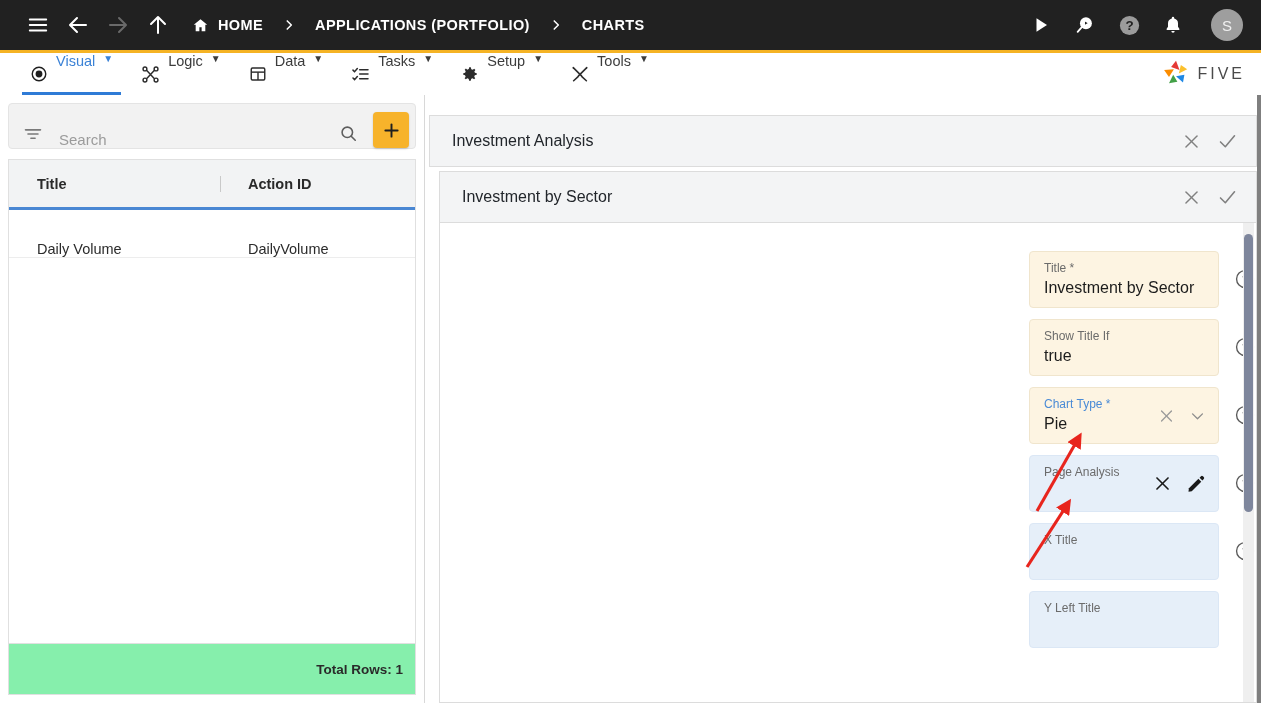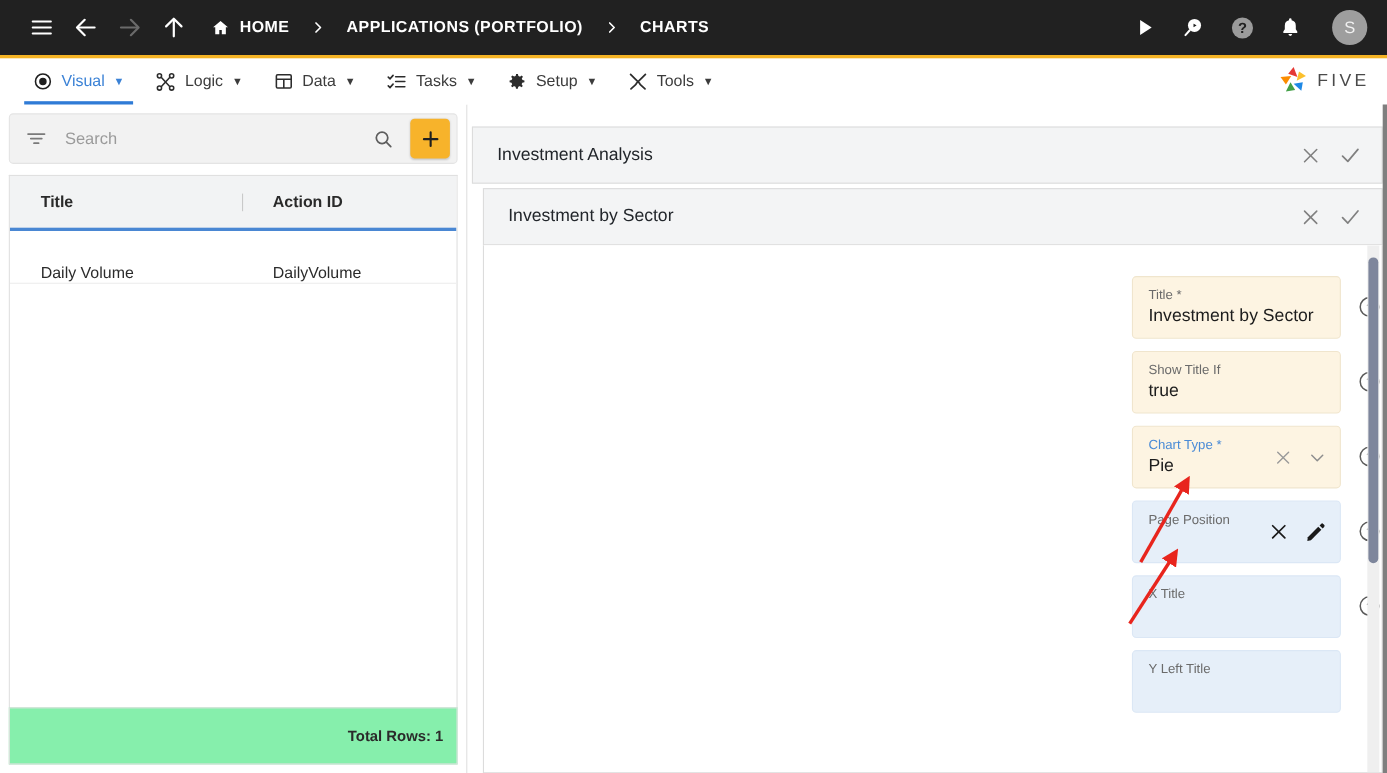--- a/index.html
+++ b/index.html
@@ -59,21 +59,21 @@
   .menubar {
     height: 45px;
     background: #ffffff;
     border-top: 3px solid #f5b324;
     display: flex;
     align-items: stretch;
     padding-left: 16px;
     position: relative;
   }
   .menu-item {
-    display: flex; align-items: center; gap: 8px;
+    display: flex; gap: 8px;
     padding: 0 14px;
     font-size: 14.5px;
     color: #3c3c3c;
     cursor: pointer;
     position: relative;
   }
   .menu-item.active { color: #3b82d6; }
   .menu-item.active::after {
     content: ""; position: absolute;
     left: 6px; right: 6px; bottom: 0; height: 3px;
@@ -101,21 +101,21 @@
     border-right: 1px solid #d8d8d8;
     display: flex; flex-direction: column;
     background: #ffffff;
   }
   .search-row {
     margin: 8px 8px 6px 8px;
     height: 46px;
     background: #f2f2f2;
     border: 1px solid #e4e4e4;
     border-radius: 4px;
-    display: flex; align-items: center;
+    display: flex; align-items: flex-end;
     padding: 0 6px 0 10px;
   }
   .filter-ico { color: #7a7a7a; display: flex; cursor: pointer; padding: 4px; }
   .search-input {
     flex: 1;
     border: none; outline: none; background: transparent;
     font-size: 15px; color: #333; padding-left: 12px;
     font-family: "Liberation Sans", sans-serif;
   }
   .search-input::placeholder { color: #9b9b9b; }
@@ -560,21 +560,21 @@
           <span class="help-ico">
             <svg width="22" height="22" viewBox="0 0 24 24" fill="none" stroke="currentColor" stroke-width="1.5">
                 <circle cx="12" cy="12" r="9.2"></circle>
                 <text x="12" y="16.6" font-size="12" font-family="Liberation Sans, sans-serif" fill="currentColor" stroke="none" text-anchor="middle">?</text>
               </svg>
           </span>
         </div>
 
         <div class="field-row">
           <div class="field empty">
-            <span class="field-label">Page Position</span>
+            <span class="field-label">Page Analysis</span>
             <span class="field-value"></span>
             <span class="field-icons">
               <span class="fi dark">
                 <svg width="19" height="19" viewBox="0 0 24 24" fill="none" stroke="currentColor" stroke-width="2" stroke-linecap="round">
                     <line x1="5" y1="5" x2="19" y2="19"></line>
                     <line x1="19" y1="5" x2="5" y2="19"></line>
                   </svg>
               </span>
               <span class="fi dark">
                 <svg width="20" height="20" viewBox="0 0 24 24" fill="currentColor">

